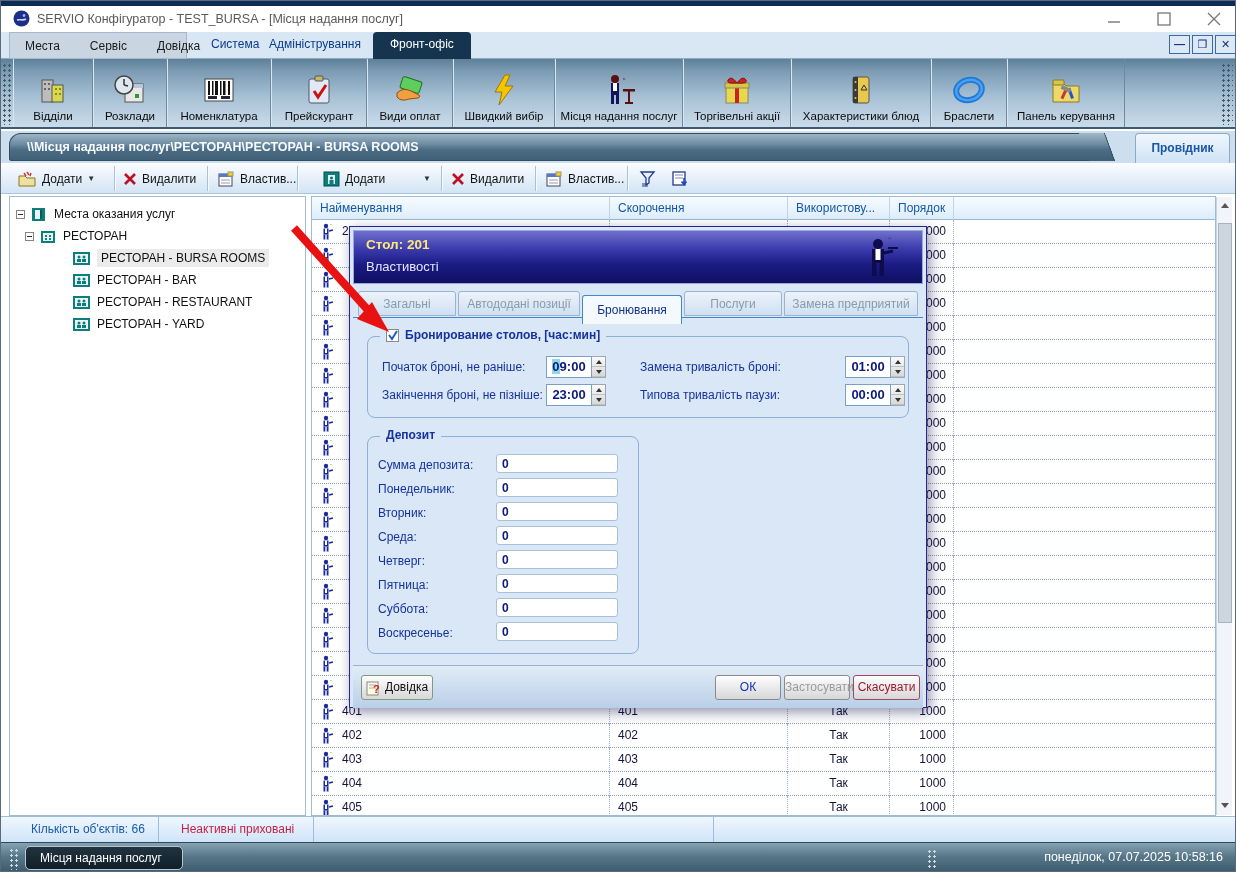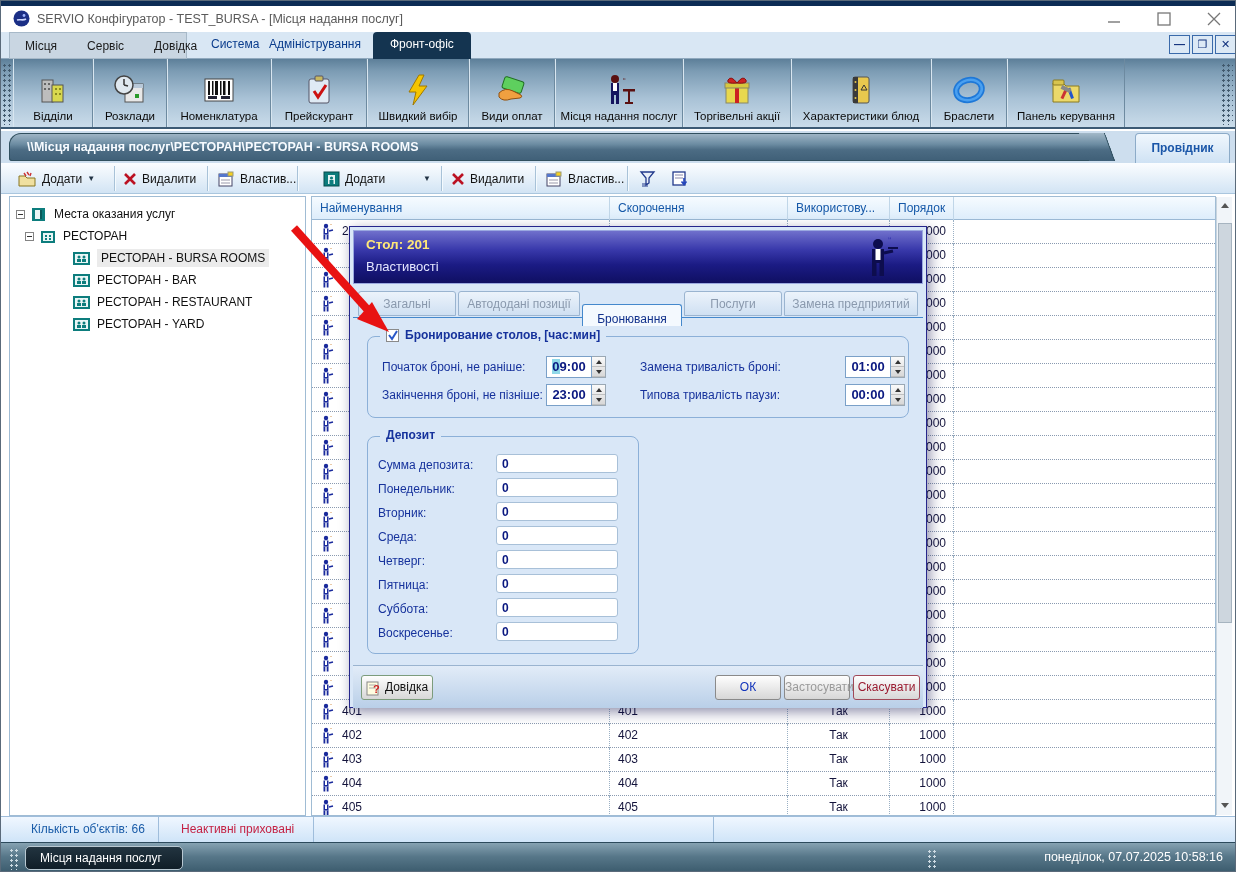--- a/index.html
+++ b/index.html
@@ -78,21 +78,21 @@
   #sthumb { position:absolute; left:1px; top:26px; width:14px; height:400px; background:#cdd6de; border:1px solid #a6b4c0; }
 
   
   #dlg { left:348px; top:225px; width:578px; height:482px; background:#d9e7f7; border:1px solid #26268c; box-shadow:3px 4px 12px rgba(10,10,70,.45); padding:3px; }
   #dlghead { position:relative; height:54px; background:linear-gradient(180deg,#7070cc 0%,#3a3aac 35%,#1b1b84 65%,#0f0f62 100%); border:1px solid #9aa8e0; }
   #dlgtitle { position:absolute; left:12px; top:6px; color:#ffe878; font-weight:bold; font-size:13.5px; }
   #dlgsub { position:absolute; left:12px; top:28px; color:#e4e6ff; font-size:13px; }
   #dlgwaiter { position:absolute; right:22px; top:5px; }
   #dlgtabs { position:relative; height:29px; margin-top:4px; }
   .dtab { position:absolute; top:3px; height:25px; text-align:center; line-height:24px; background:linear-gradient(180deg,#ecf3fb,#cfe0f2); border:1px solid #9ab4d0; border-radius:3px 3px 0 0; color:#8a99ad; }
-  .dtab.active { top:16px; height:22px; background:#f4f9fe; border:1px solid #4488cc; border-bottom:none; color:#12328c; line-height:28px; z-index:2; }
+  .dtab.active { top:7px; height:29px; background:#f4f9fe; border:1px solid #4488cc; border-bottom:none; color:#12328c; line-height:28px; z-index:2; }
   #dlgbody { position:relative; height:348px; background:#d9e7f7; border-top:1px solid #4488cc; }
   .grp { position:absolute; border:1px solid #8cb0d8; border-radius:8px; }
   .grplegend { position:absolute; top:-9px; left:12px; background:#d9e7f7; padding:0 6px; color:#16329c; font-weight:bold; display:flex; align-items:center; gap:6px; }
   .flabel { position:absolute; color:#16329c; }
   .spinbox { position:absolute; height:22px; display:flex; }
   .spinval { display:inline-block; width:46px; height:22px; background:#fff; border:1px solid #7aa0c8; color:#0a1880; font-weight:bold; font-size:13px; text-align:center; line-height:20px; }
   .first .spinval::first-letter { background:#8fd8e8; }
   .spinud { width:14px; height:22px; border:1px solid #9aa8b4; border-left:none; background:linear-gradient(180deg,#fafafa,#d6d6d6); display:flex; flex-direction:column; }
   .spinud span { flex:1; display:flex; align-items:center; justify-content:center; border-bottom:1px solid #c0c0c0; }
   .su { width:0;height:0;border-left:3px solid transparent;border-right:3px solid transparent;border-bottom:4px solid #333; }
@@ -141,21 +141,21 @@
     <svg class="wc" style="left:1148px" width="30" height="18">
         <rect x="9" y="3" width="12" height="12" fill="none" stroke="#777" stroke-width="1.3"></rect>
       </svg>
     <svg class="wc" style="left:1198px" width="30" height="18">
         <path d="M9 3 L21 15 M21 3 L9 15" stroke="#777" stroke-width="1.3"></path>
       </svg>
   </div>
 
   <div class="abs" id="menubar">
     <div id="menuseg">
-      <span class="mitem">Місця</span>
+      <span class="mitem">Места</span>
       <span class="mitem">Сервіс</span>
       <span class="mitem">Довідка</span>
     </div>
     <span class="mlink" style="left:210px">Система</span>
     <span class="mlink" style="left:268px">Адміністрування</span>
     <span id="tab-front">Фронт-офіс</span>
     <div class="mdib" style="left:1168px">—</div>
     <div class="mdib" style="left:1191px">❐</div>
     <div class="mdib" style="left:1214px">✕</div>
   </div>
@@ -212,36 +212,36 @@
     <div class="titem" style="width:96px">
       <span class="ticon">
           <svg width="30" height="32">
             <rect x="5" y="5" width="20" height="24" rx="2" fill="#dfeaf4" stroke="#556"></rect>
             <rect x="11" y="2" width="8" height="5" rx="1" fill="#c8b860" stroke="#556"></rect>
             <path d="M10 17 l4 6 l8 -12" stroke="#cc1111" stroke-width="3" fill="none"></path>
           </svg>
         </span>
       <span class="tlabel">Прейскурант</span>
     </div>
-    <div class="titem" style="width:102px">
-      <span class="ticon">
-          <svg width="26" height="34">
-            <polygon points="14,2 4,19 11,19 8,32 22,13 14,13 19,2" fill="#f5c500" stroke="#a07800"></polygon>
-          </svg>
-        </span>
-      <span class="tlabel">Швидкий вибір</span>
-    </div>
     <div class="titem" style="width:86px">
       <span class="ticon">
           <svg width="34" height="30">
             <rect x="8" y="4" width="20" height="12" rx="2" fill="#5ecf5e" stroke="#207020" transform="rotate(18 18 10)"></rect>
             <path d="M4 18 q6 -6 14 -2 l8 4 q2 2 -1 3 l-9 1 q-8 3 -12 -2 z" fill="#f0a040" stroke="#905010"></path>
           </svg>
         </span>
       <span class="tlabel">Види оплат</span>
+    </div>
+    <div class="titem" style="width:102px">
+      <span class="ticon">
+          <svg width="26" height="34">
+            <polygon points="14,2 4,19 11,19 8,32 22,13 14,13 19,2" fill="#f5c500" stroke="#a07800"></polygon>
+          </svg>
+        </span>
+      <span class="tlabel">Швидкий вибір</span>
     </div>
     <div class="titem" style="width:128px">
       <span class="ticon">
           <svg width="36" height="34">
             <circle cx="14" cy="6" r="4" fill="#5a1010"></circle>
             <rect x="10" y="10" width="8" height="12" fill="#14145e"></rect>
             <rect x="12" y="10" width="4" height="8" fill="#fff"></rect>
             <rect x="10" y="22" width="3" height="9" fill="#14145e"></rect>
             <rect x="15" y="22" width="3" height="9" fill="#14145e"></rect>
             <rect x="22" y="16" width="12" height="2.5" fill="#5a1010"></rect>

